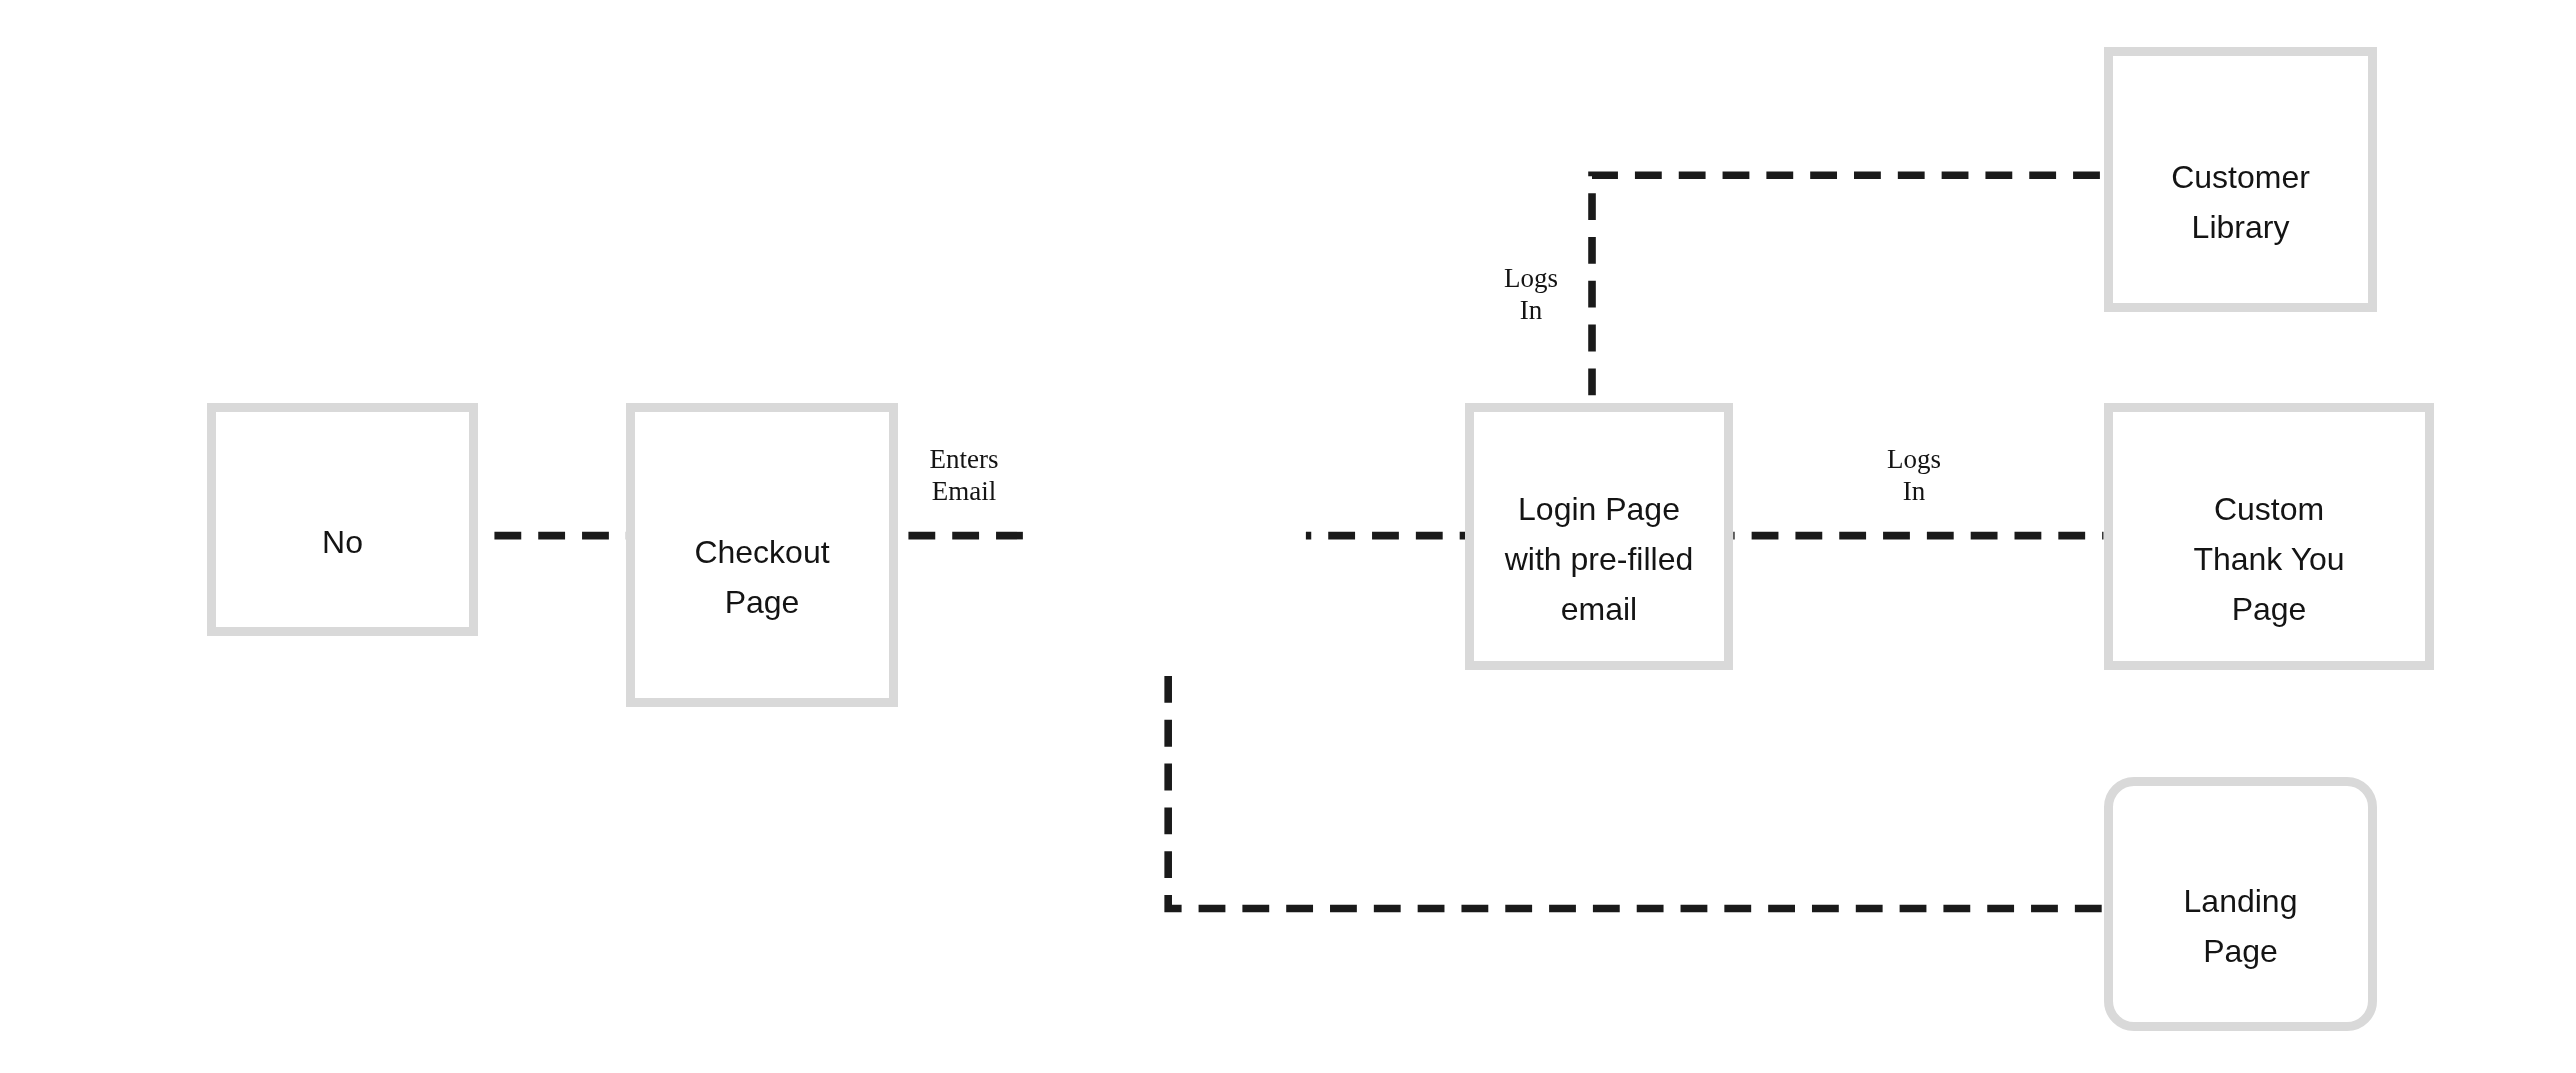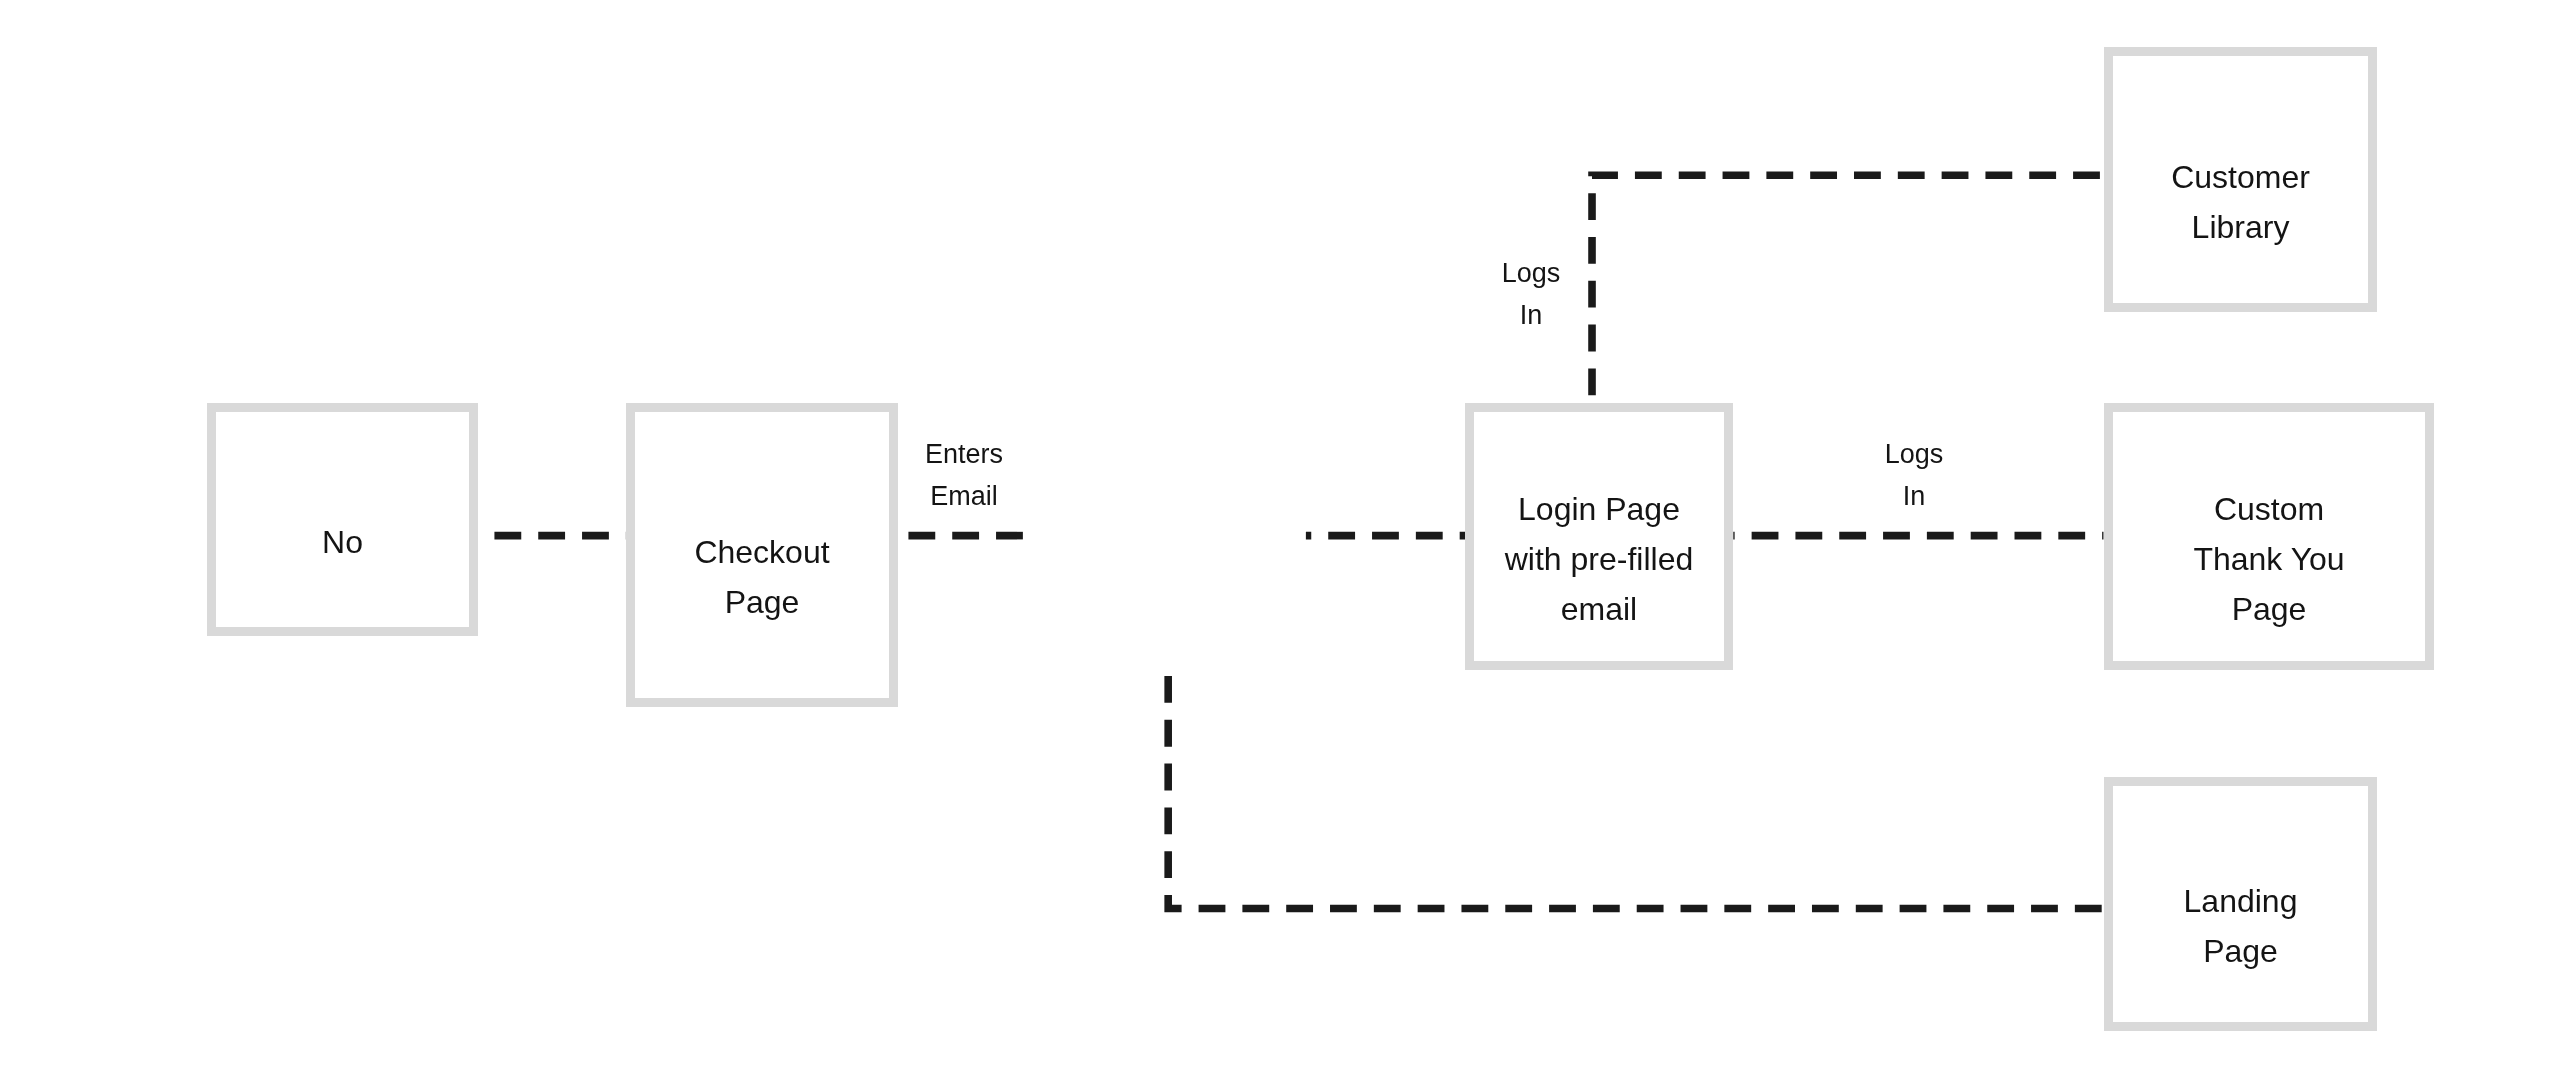--- a/index.html
+++ b/index.html
@@ -53,29 +53,30 @@
     font-size: 32px;
     line-height: 50px;
   }
   .node .node-label { white-space: pre-line; margin-top: 44px; }
   #node-no                { left: 207px;  top: 403px; width: 271px; height: 233px; }
   #node-checkout          { left: 626px;  top: 403px; width: 272px; height: 304px; }
   #node-upsells           { left: 1033px; top: 403px; width: 273px; height: 267px; }
   #node-login             { left: 1465px; top: 403px; width: 268px; height: 267px; }
   #node-customer-library  { left: 2104px; top: 47px;  width: 273px; height: 265px; }
   #node-custom-thank-you  { left: 2104px; top: 403px; width: 330px; height: 267px; }
-  #node-landing           { left: 2104px; top: 777px; width: 273px; height: 254px; }
+  #node-landing           { left: 2104px; top: 777px; width: 273px; height: 254px; border-radius: 30px; }
   .edge-label {
     position: absolute;
     transform: translate(-50%, -50%);
     text-align: center;
     color: #141414;
     font-size: 27px;
-    line-height: 42px;
+    line-height: 32px;
     white-space: pre-line;
+    font-family: Liberation Serif, serif;
   }
   #label-enters-email  { left: 964px; top: 475px; }
   #label-logs-in-top   { left: 1531px; top: 294px; }
   #label-logs-in-right { left: 1914px; top: 475px; }
 </style>
 </head>
 <body>
 
 <div class="canvas">
 

